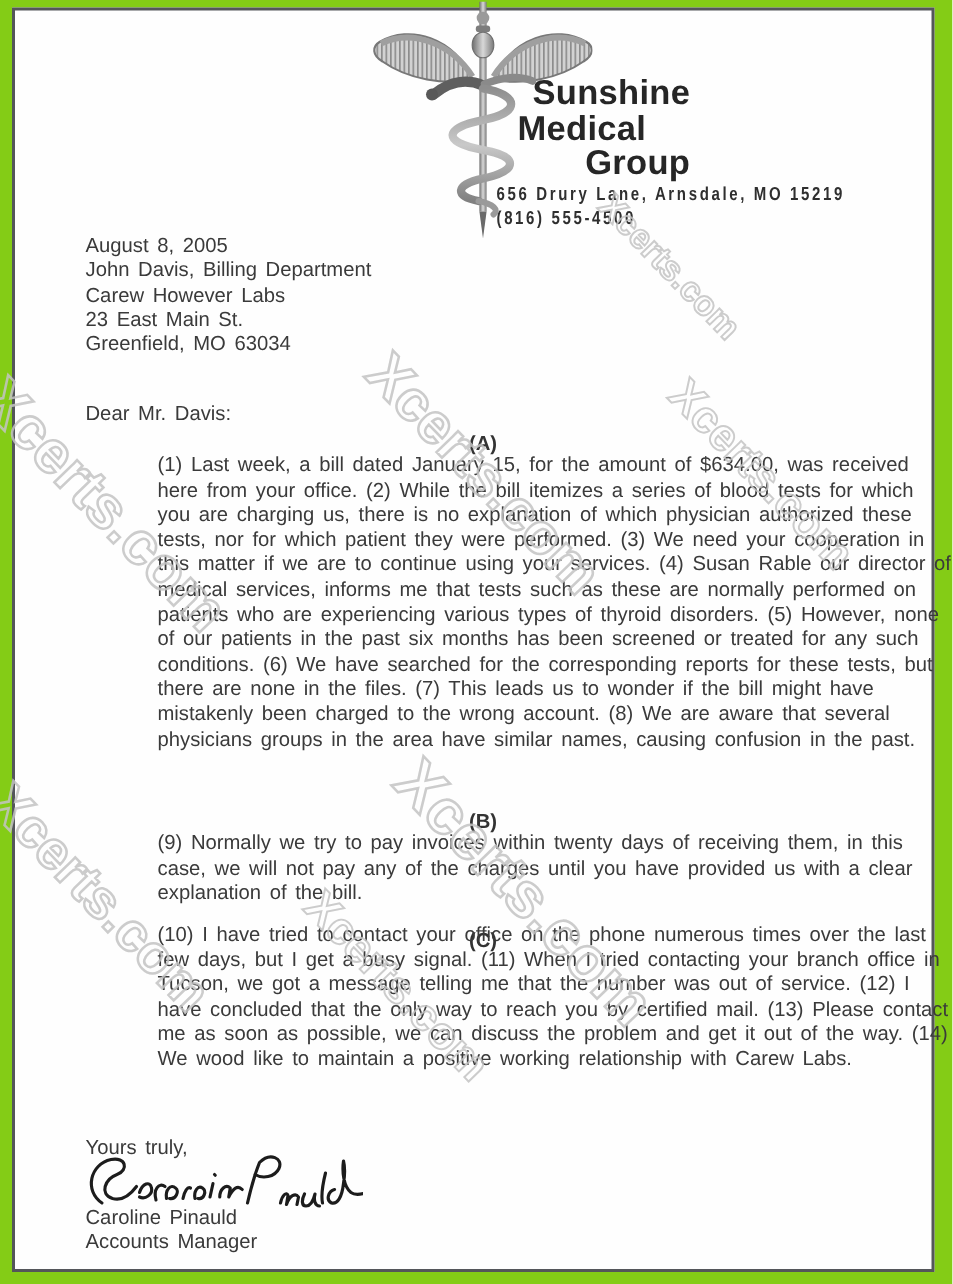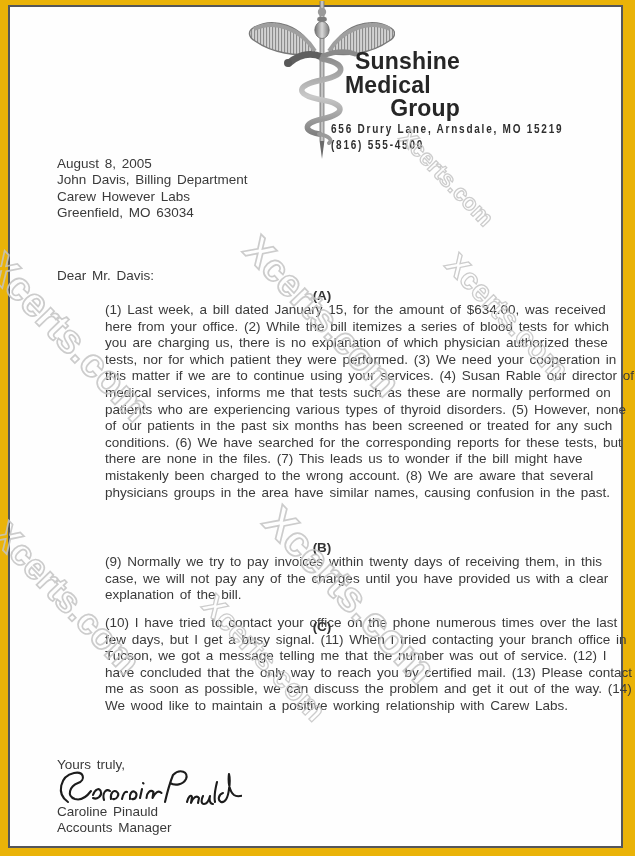--- a/index.html
+++ b/index.html
@@ -1,17 +1,17 @@
 <!DOCTYPE html>
 <html><head>
 <meta charset="utf-8">
 <style>
   html,body{margin:0;padding:0;background:#fcfcfc;}
   .canvas{position:relative;width:635px;height:856px;overflow:hidden;
-          font-family:"Liberation Sans",sans-serif;background:#eab308;}
+          font-family:"Liberation Sans",sans-serif;background:#84cc16;}
   .page{position:absolute;left:8px;top:5px;width:615px;height:843px;
         background:#fefefe;border:2px solid #54565a;box-sizing:border-box;}
   
   .logo{position:absolute;left:235px;top:-6px;width:150px;height:160px;z-index:2;}
   .brand{position:absolute;left:326px;top:43px;z-index:2;
          font-weight:bold;font-size:23px;line-height:23.5px;color:#262626;
          letter-spacing:.2px;}
   .brand .l0{padding-left:19px;}
   .brand .l1{padding-left:9px;}
   .brand .l2{padding-left:0;text-align:right;}
@@ -92,20 +92,21 @@
     </div>
     <div class="addr">
       <div>656 Drury Lane, Arnsdale, MO 15219</div>
       <div>(816) 555-4500</div>
     </div>
 
     <div class="blk date-blk">
       <div>August 8, 2005</div>
       <div>John Davis, Billing Department</div>
       <div>Carew However Labs</div>
+      <div>23 East Main St.</div>
       <div>Greenfield, MO  63034</div>
     </div>
 
     <div class="blk salutation">Dear Mr. Davis:</div>
 
     <div class="sec-label labelA">(A)</div>
     <div class="blk para paraA">(1) Last week, a bill dated January 15, for the amount of $634.00, was received here from your office.  (2) While the bill itemizes a series of blood tests for which you are charging us, there is no explanation of which physician authorized these tests, nor for which patient they were performed. (3) We need your cooperation in this matter if we are to continue using your services.  (4) Susan Rable our director of medical services, informs me that tests such as these are normally performed on patients who are experiencing various types of thyroid disorders.  (5) However, none of our patients in the past six months has been screened or treated for any such conditions. (6) We have searched for the corresponding reports for these tests, but there are none in the files.  (7) This leads us to wonder if the bill might have mistakenly been charged to the wrong account.  (8) We are aware that several physicians groups in the area have similar names, causing confusion in the past.</div>
 
     <div class="sec-label labelB">(B)</div>
     <div class="blk para paraB">(9) Normally we try to pay invoices within twenty days of receiving them, in this case, we will not pay any of the charges until you have provided us with a clear explanation of the bill.</div>

